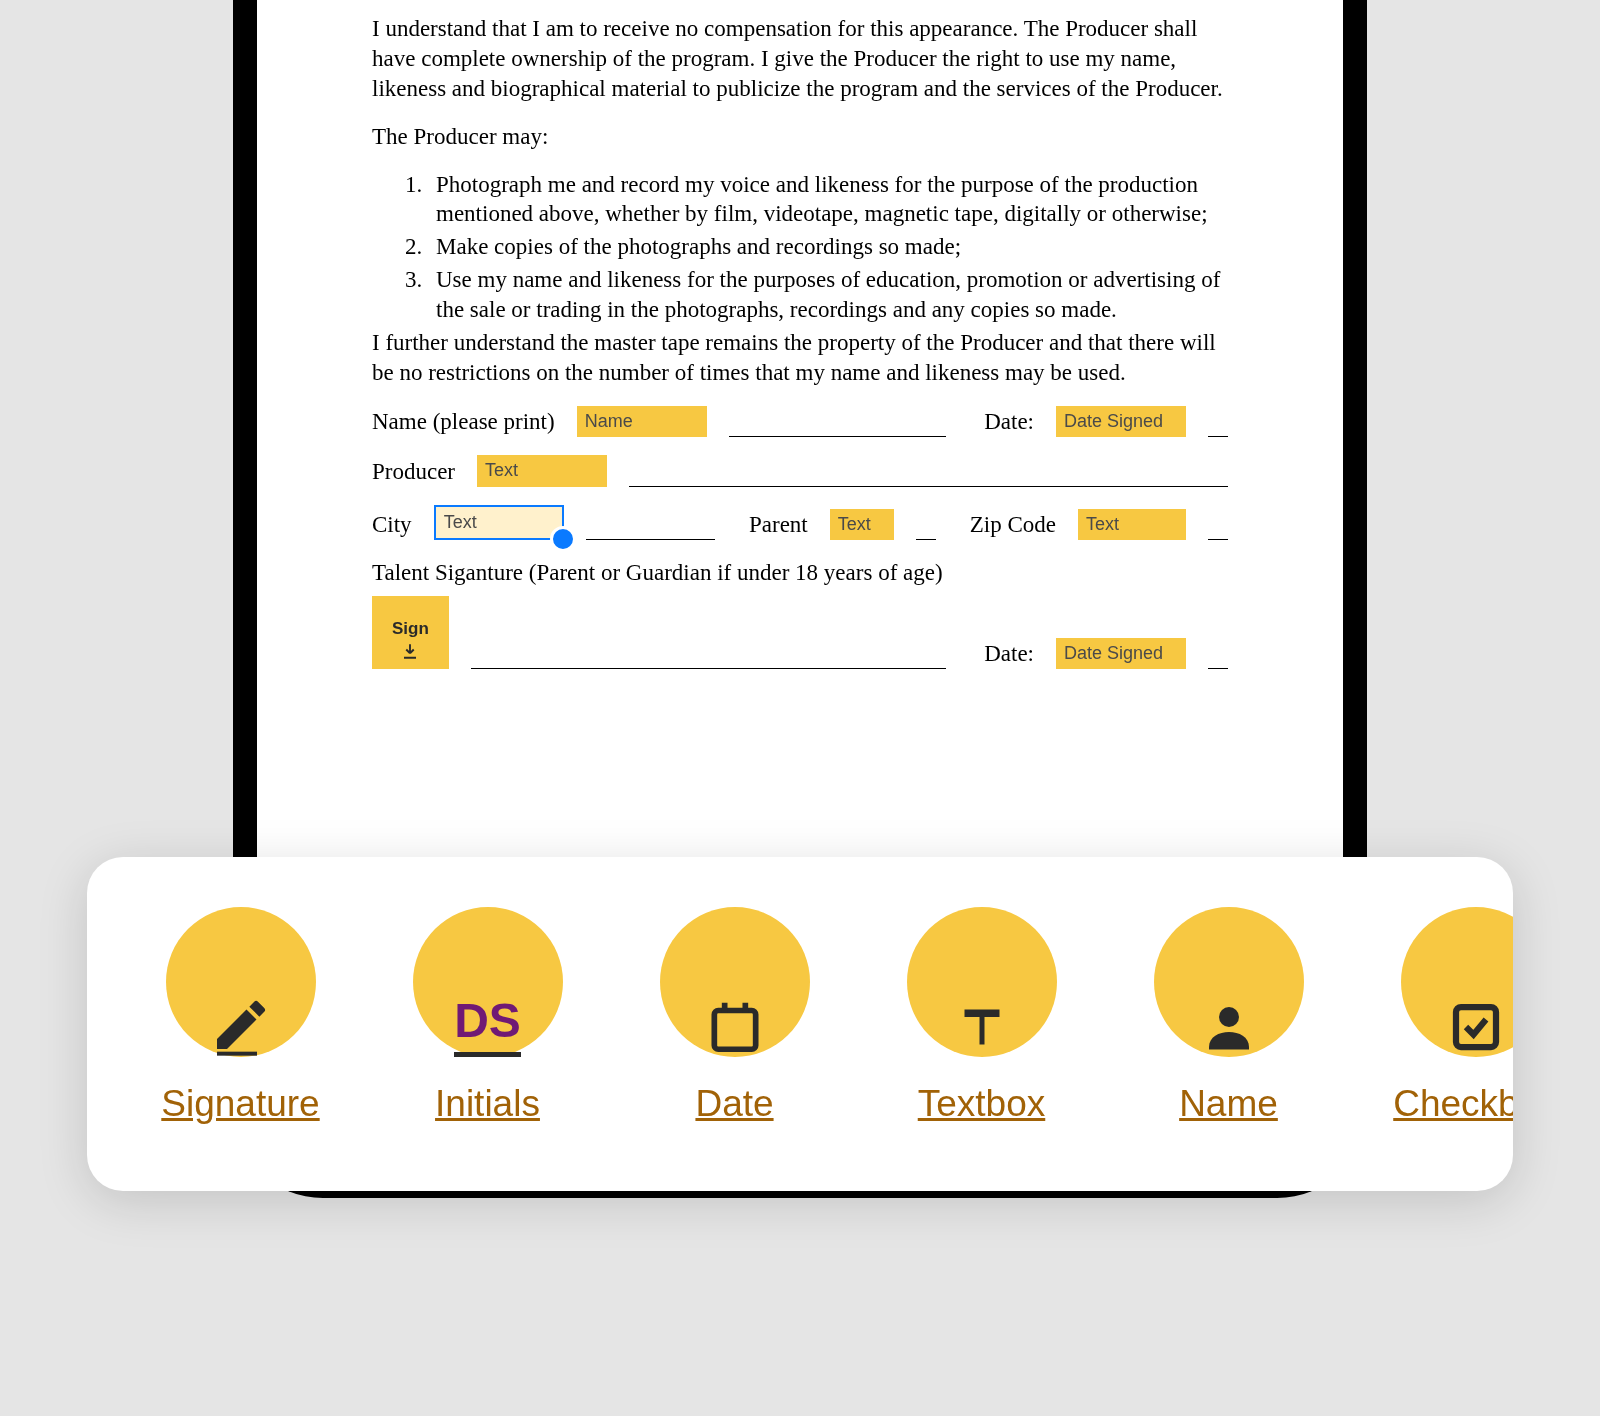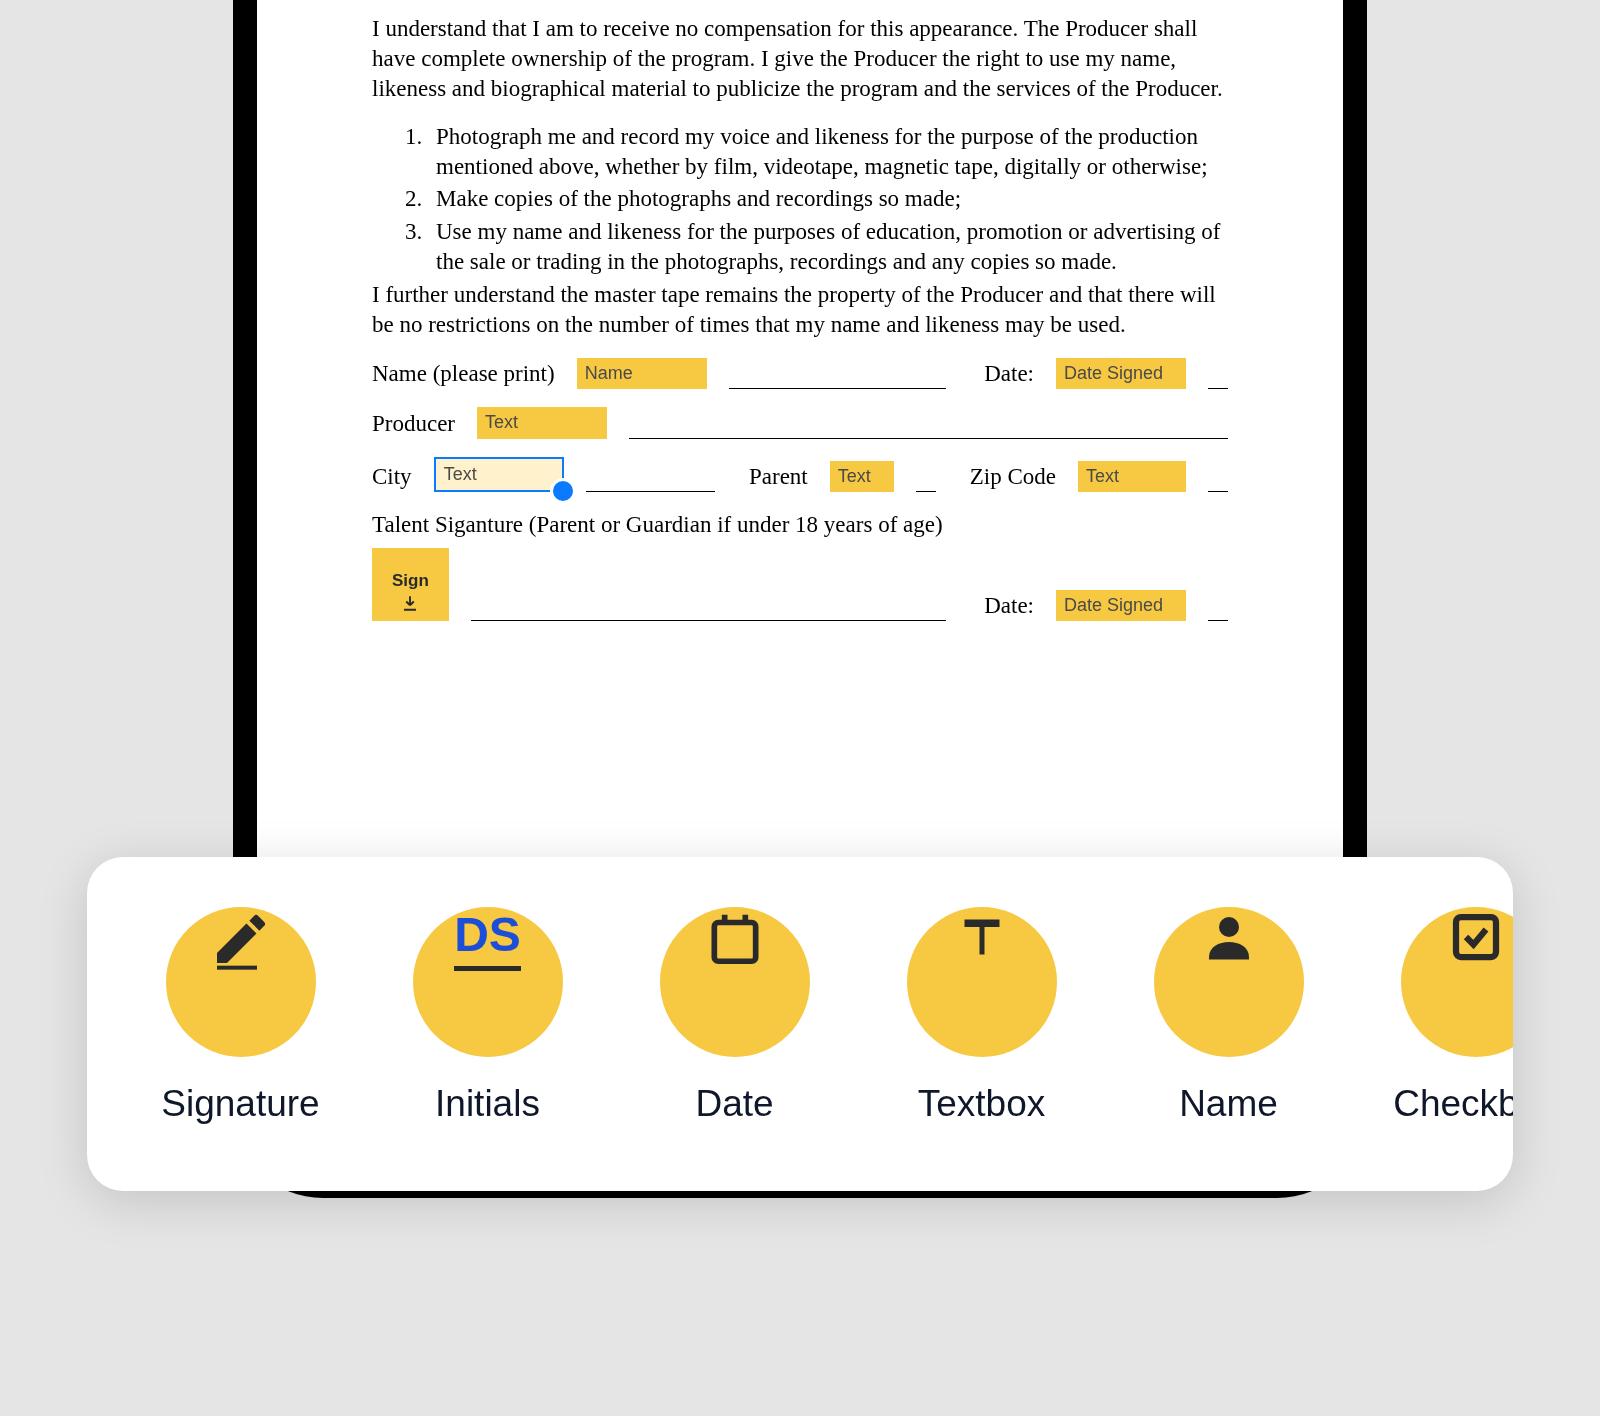--- a/index.html
+++ b/index.html
@@ -135,40 +135,42 @@
       gap: 26px;
       flex-shrink: 0;
       width: 247px;
     }
     .tool-icon-circle {
       width: 150px;
       height: 150px;
       background: #f7c842;
       border-radius: 50%;
       display: flex;
-      align-items: flex-start;
+      align-items: flex-end;
       justify-content: center;
-      color: #1d4ed8;
+      color: #701a75;
     }
     .tool-label {
       font-size: 37px;
-      color: #0f172a;
+      color: #a16207;
       font-weight: 400;
+      text-decoration: underline;
     }
     .check-item {
       margin-right: -130px;
     }
   </style>
 </head>
 <body>
 
 <div class="phone-frame">
   <div class="phone-screen">
     <div class="document-content">
       <p>I understand that I am to receive no compensation for this appearance. The Producer shall have complete ownership of the program. I give the Producer the right to use my name, likeness and biographical material to publicize the program and the services of the Producer.</p>
+      <p>The Producer may:</p>
       <ol>
         <li>Photograph me and record my voice and likeness for the purpose of the production mentioned above, whether by film, videotape, magnetic tape, digitally or otherwise;</li>
         <li>Make copies of the photographs and recordings so made;</li>
         <li>Use my name and likeness for the purposes of education, promotion or advertising of the sale or trading in the photographs, recordings and any copies so made.</li>
       </ol>
       <p>I further understand the master tape remains the property of the Producer and that there will be no restrictions on the number of times that my name and likeness may be used.</p>
 
       <div class="form-row">
         <span class="form-label">Name (please print)</span>
         <span class="field-tag" style="width:130px">Name</span>

